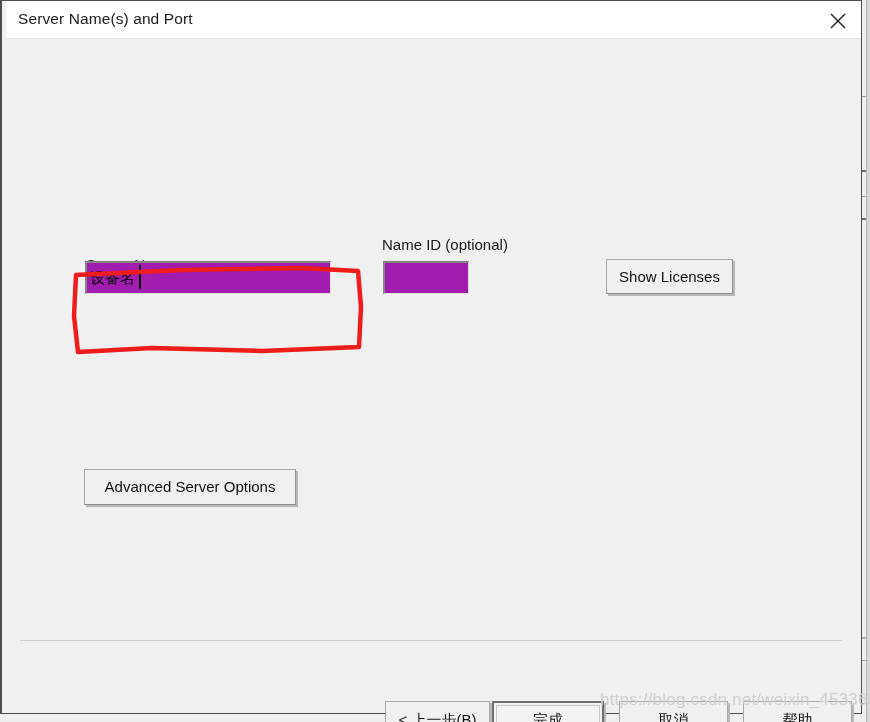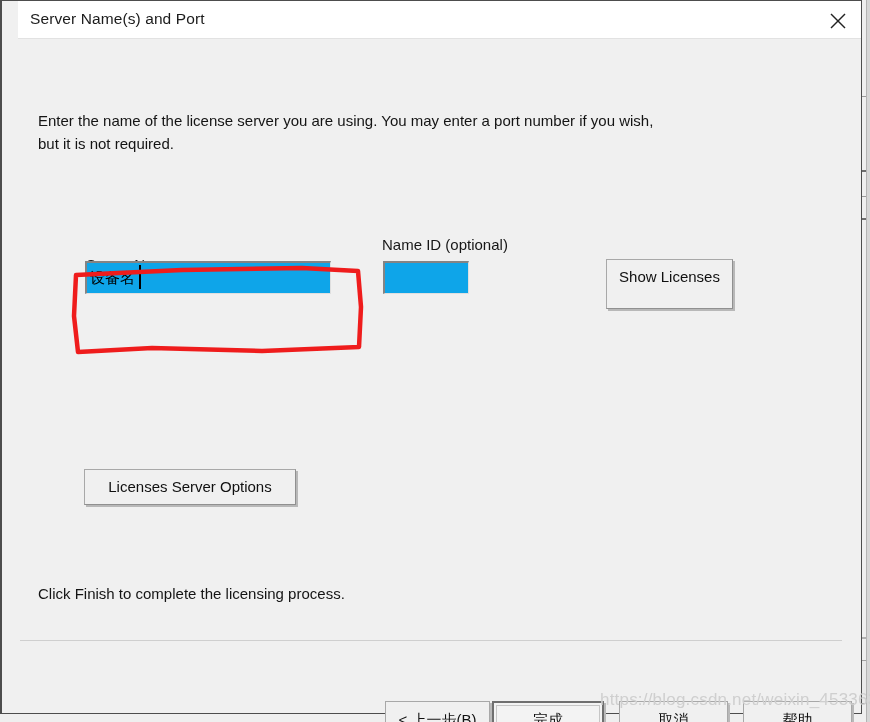--- a/index.html
+++ b/index.html
@@ -57,21 +57,21 @@
     left: 0; top: 0;
     width: 862px;
     height: 714px;
     background: #f0f0f0;
     border: 1px solid #4d4d4d;
     border-left-width: 2px;
     box-sizing: border-box;
   }
   #titlebar {
     position: absolute;
-    left: 16px; top: 0;
+    left: 4px; top: 0;
     right: 0;
     height: 37px;
     background: #ffffff;
     border-bottom: 1px solid #e2e2e2;
   }
   #titlebar-title {
     position: absolute;
     left: 12px;
     top: 9px;
     font-size: 15.5px;
@@ -111,21 +111,21 @@
     position: absolute;
     font-size: 15px;
     color: #171717;
     white-space: nowrap;
   }
   #server-name-label { left: 84px; top: 197px; margin-top: 20px; }
   #port-id-label { left: 380px; top: 197px; }
 
   .sunken-input {
     position: absolute;
-    background: #0ea5e9;
+    background: #a21caf;
     border-top: 2px solid #848484;
     border-left: 2px solid #848484;
     border-right: 1px solid #dfdfdf;
     border-bottom: 1px solid #dfdfdf;
     box-sizing: border-box;
     font-family: "Liberation Sans", sans-serif;
     font-size: 15px;
     color: #000000;
     padding: 14px 3px;
     outline: none;
@@ -150,21 +150,21 @@
     border-bottom-color: #909090;
     box-sizing: border-box;
     font-family: "Liberation Sans", sans-serif;
     font-size: 15px;
     color: #101010;
     text-align: center;
     box-shadow: 2px 2px 0 0 #b8b8b8;
     cursor: default;
     white-space: nowrap;
   }
-  #show-licenses-button { left: 604px; top: 220px; width: 127px; height: 50px; line-height: 33px; }
+  #show-licenses-button { left: 604px; top: 220px; width: 127px; height: 35px; line-height: 33px; }
   #advanced-server-options-button { left: 82px; top: 430px; width: 212px; height: 36px; line-height: 34px; }
 
   #separator {
     position: absolute;
     left: 18px;
     top: 601px;
     width: 822px;
     height: 1px;
     background: #cfcfcf;
   }
@@ -236,36 +236,33 @@
     <div id="close-button">
       <svg width="16" height="16" viewBox="0 0 16 16">
         <line x1="1" y1="1" x2="15" y2="15" stroke="#222" stroke-width="1.4"></line>
         <line x1="15" y1="1" x2="1" y2="15" stroke="#222" stroke-width="1.4"></line>
       </svg>
     </div>
   </div>
 
   <div id="content">
 
-    <div id="intro-text" class="body-text">Enter the name of the license server you are using.  You may enter a port number if you wish,
-but it is not required.</div>
 
     <div id="server-name-label" class="field-label">Server Name</div>
     <input id="server-name-input" class="sunken-input" type="text" value="设备名" style="">
     <div class="caret"></div>
 
     <div id="port-id-label" class="field-label">Name ID (optional)</div>
     <input id="port-id-input" class="sunken-input" type="text" value="" style="">
 
     <div id="show-licenses-button" class="win-button">Show Licenses</div>
 
 
-    <div id="advanced-server-options-button" class="win-button">Licenses Server Options</div>
-
-    <div id="finish-hint-text" class="body-text">Click Finish to complete the licensing process.</div>
+    <div id="advanced-server-options-button" class="win-button">Advanced Server Options</div>
+
 
     <div id="separator"></div>
 
     <div id="back-button" class="footer-button">&lt; 上一步(B)</div>
 
     <div id="finish-button" class="footer-button">
       <div id="finish-inner"></div>
       <span>完成</span>
     </div>
 

